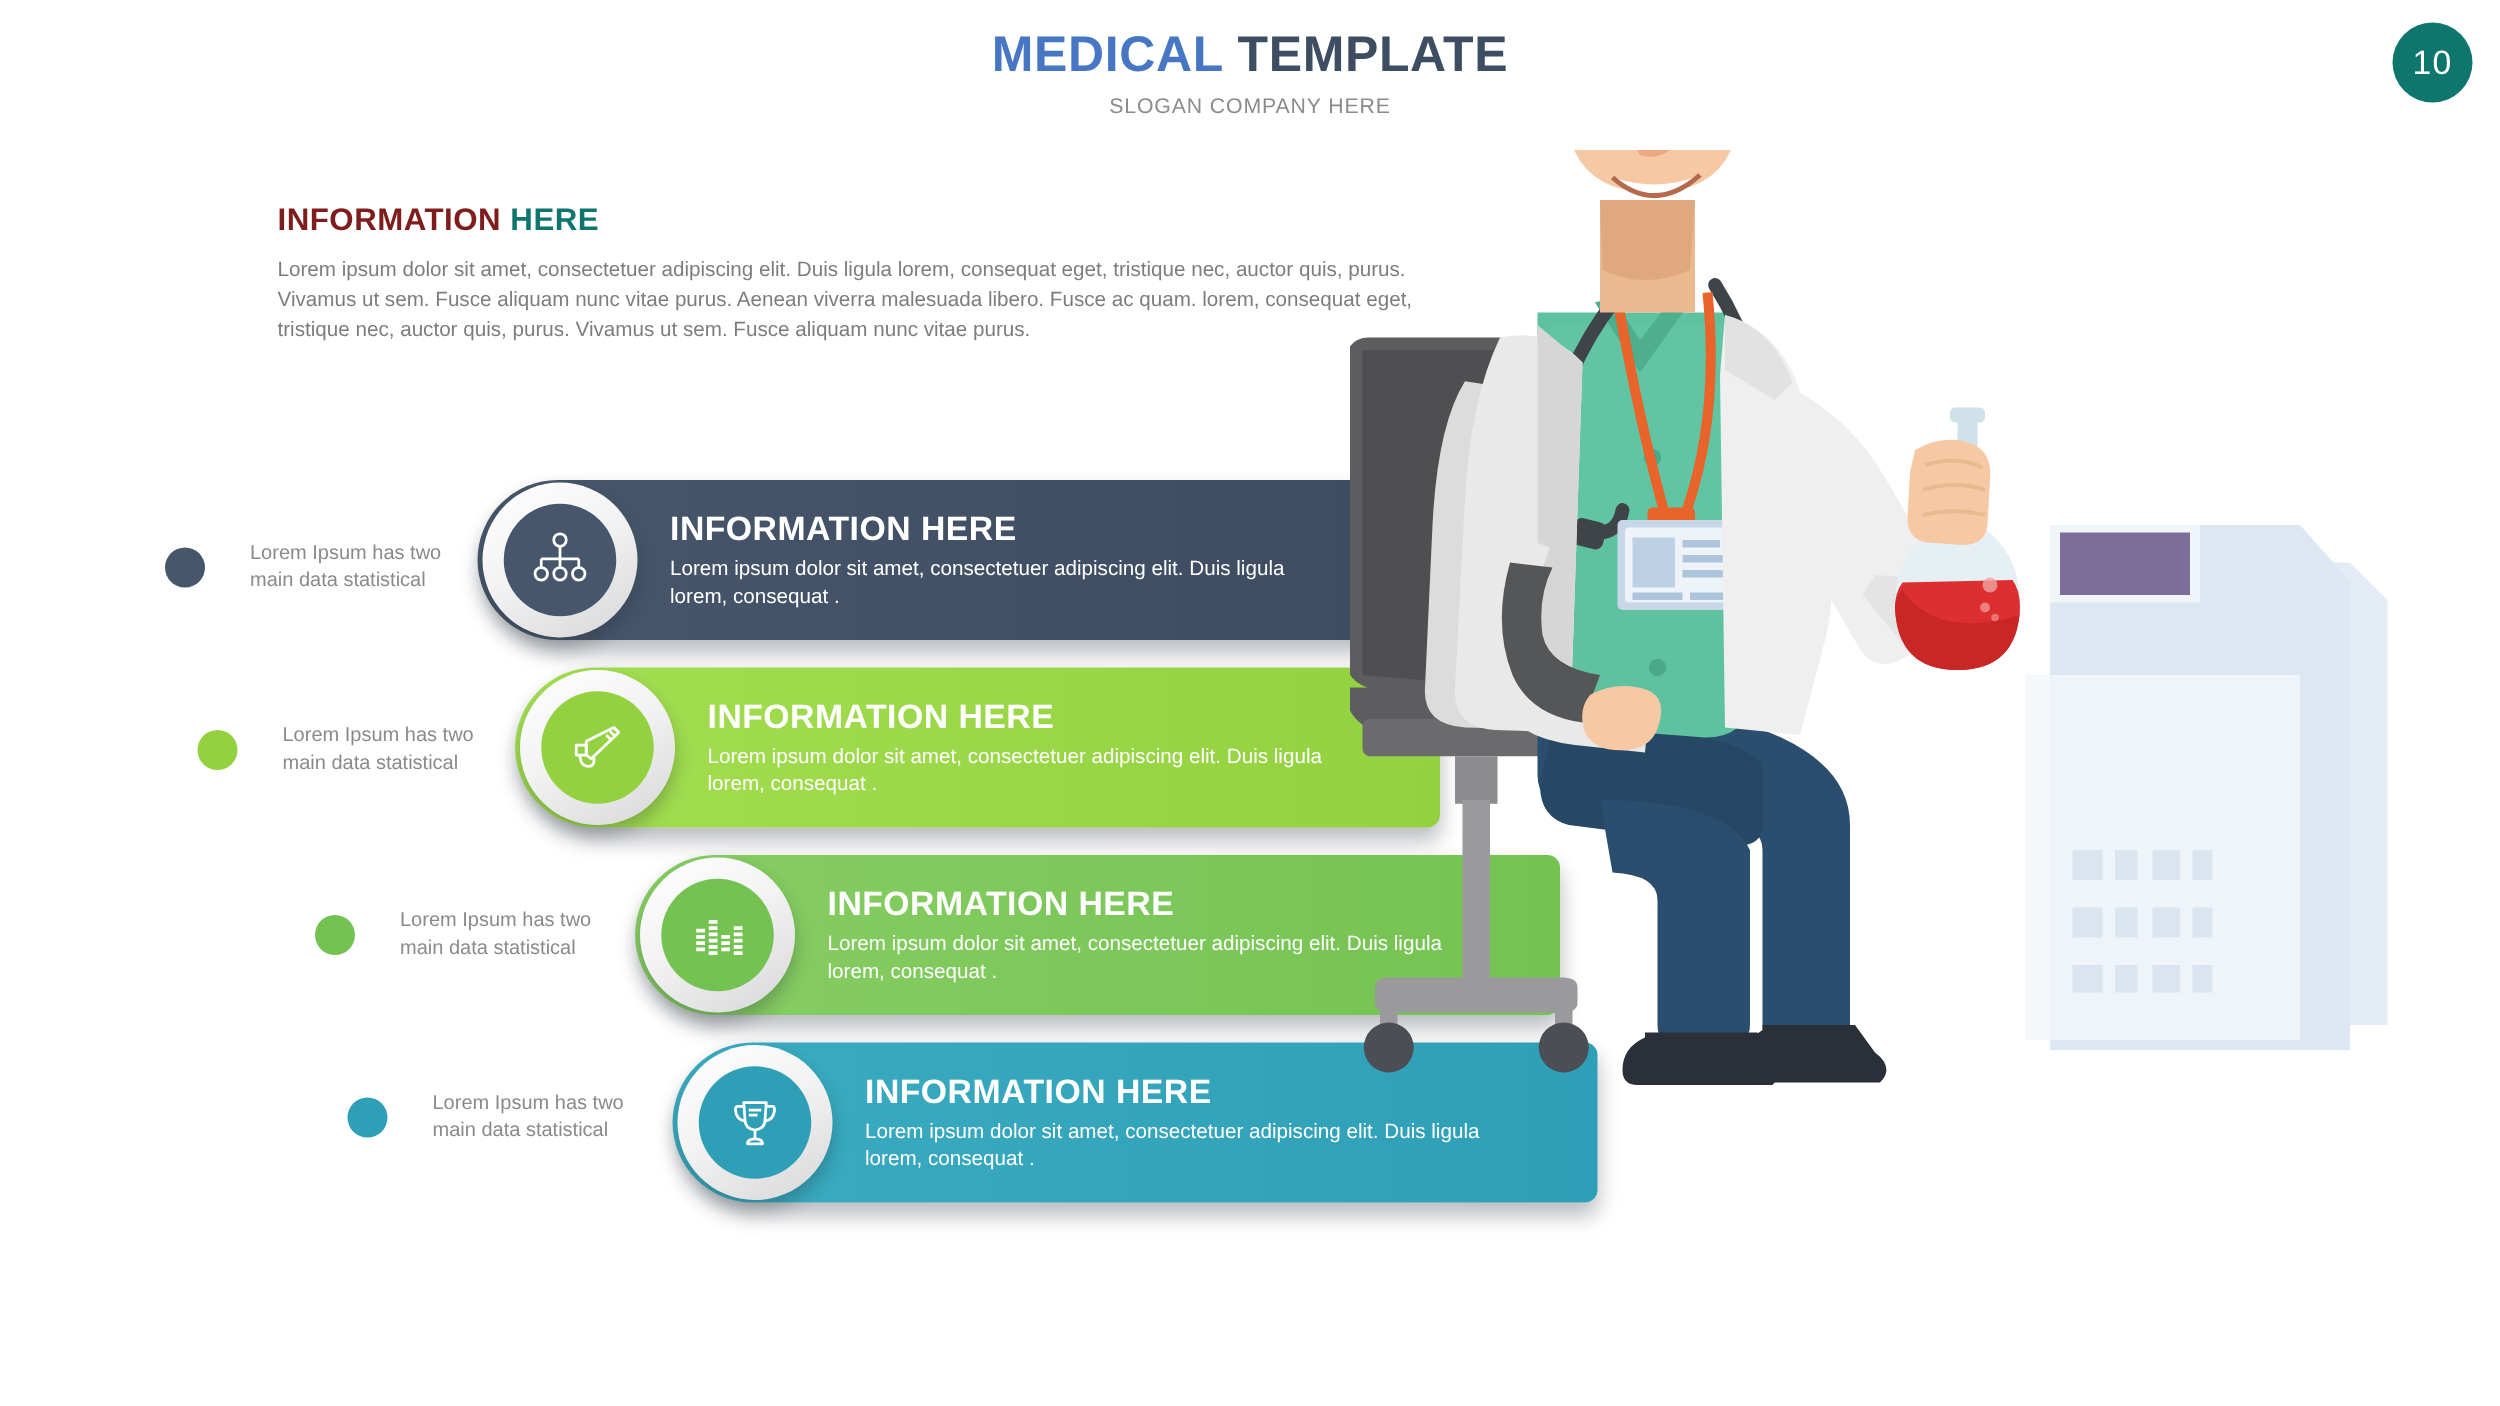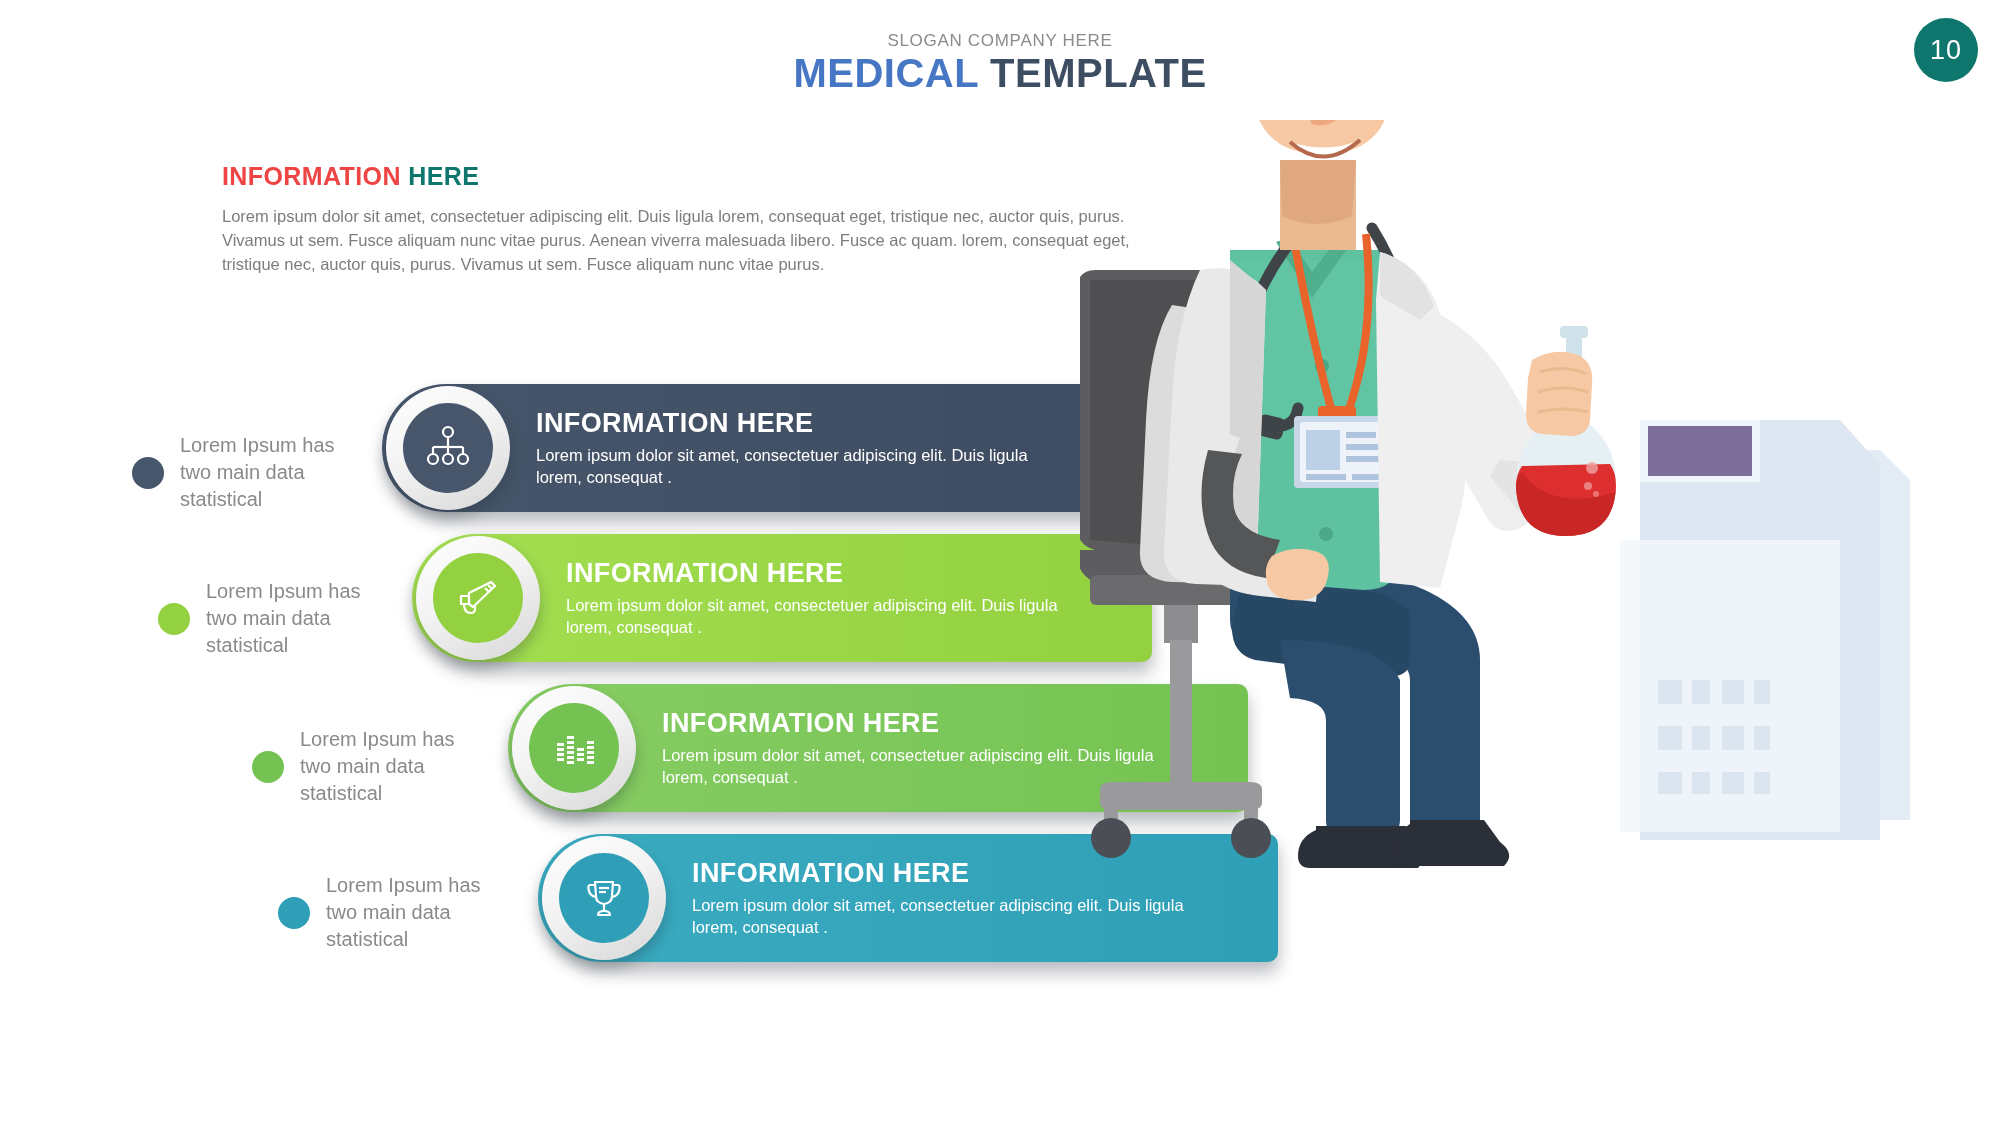--- a/index.html
+++ b/index.html
@@ -13,28 +13,28 @@
   #main-title .t2{color:#3d4e63;}
   #subtitle{margin-top:8px;font-size:17px;color:#8b8b8b;letter-spacing:.7px;line-height:1.25;}
 
   #page-badge{position:absolute;right:22px;top:18px;width:64px;height:64px;border-radius:50%;
        background:#0f766e;color:#fff;font-size:27px;display:flex;align-items:center;
        justify-content:center;letter-spacing:1px;}
 
   
   #intro{position:absolute;left:222px;top:162px;width:920px;}
   #intro-title{font-size:25px;font-weight:600;letter-spacing:.4px;}
-  #intro-title .a{color:#ef4444;}
+  #intro-title .a{color:#7f1d1d;}
   #intro-title .b{color:#0f766e;}
   #intro-body{margin-top:14px;font-size:16.5px;line-height:1.45;color:#7d7d7d;}
 
   
   .legend-item{position:absolute;display:flex;align-items:center;gap:16px;}
   .legend-dot{width:32px;height:32px;border-radius:50%;flex:none;}
-  .legend-text{font-size:20px;line-height:1.35;color:#8a8a8a;width:175px;}
+  .legend-text{font-size:16px;line-height:1.35;color:#8a8a8a;width:175px;margin-left:20px;}
   #legend-0{left:132px;top:432px;}
   #legend-1{left:158px;top:578px;}
   #legend-2{left:252px;top:726px;}
   #legend-3{left:278px;top:872px;}
   #legend-2 .legend-text,#legend-3 .legend-text{width:175px;}
 
   
   .banner{position:absolute;height:128px;border-radius:64px 10px 10px 64px;
           display:flex;align-items:center;
           box-shadow:0 9px 16px rgba(40,50,60,.19);}
@@ -62,25 +62,25 @@
   #sh-3{left:548px;top:846px;width:730px;}
 
   
   #illustration{position:absolute;left:1080px;top:120px;width:920px;height:950px;}
   svg{display:block;}
 </style>
 </head>
 <body>
 
 <div id="header">
-  <div id="subtitle">SLOGAN COMPANY HERE</div>
   <div id="main-title">
     <span class="t1">MEDICAL</span>
     <span class="t2">TEMPLATE</span>
   </div>
+  <div id="subtitle">SLOGAN COMPANY HERE</div>
 </div>
 
 <div id="page-badge">10</div>
 
 <div id="intro">
   <div id="intro-title">
     <span class="a">INFORMATION</span>
     <span class="b">HERE</span>
   </div>
   <div id="intro-body">Lorem ipsum dolor sit amet, consectetuer adipiscing elit. Duis ligula lorem, consequat eget, tristique nec, auctor quis, purus. Vivamus ut sem. Fusce aliquam nunc vitae purus. Aenean viverra malesuada libero. Fusce ac quam. lorem, consequat eget, tristique nec, auctor quis, purus. Vivamus ut sem. Fusce aliquam nunc vitae purus.</div>

